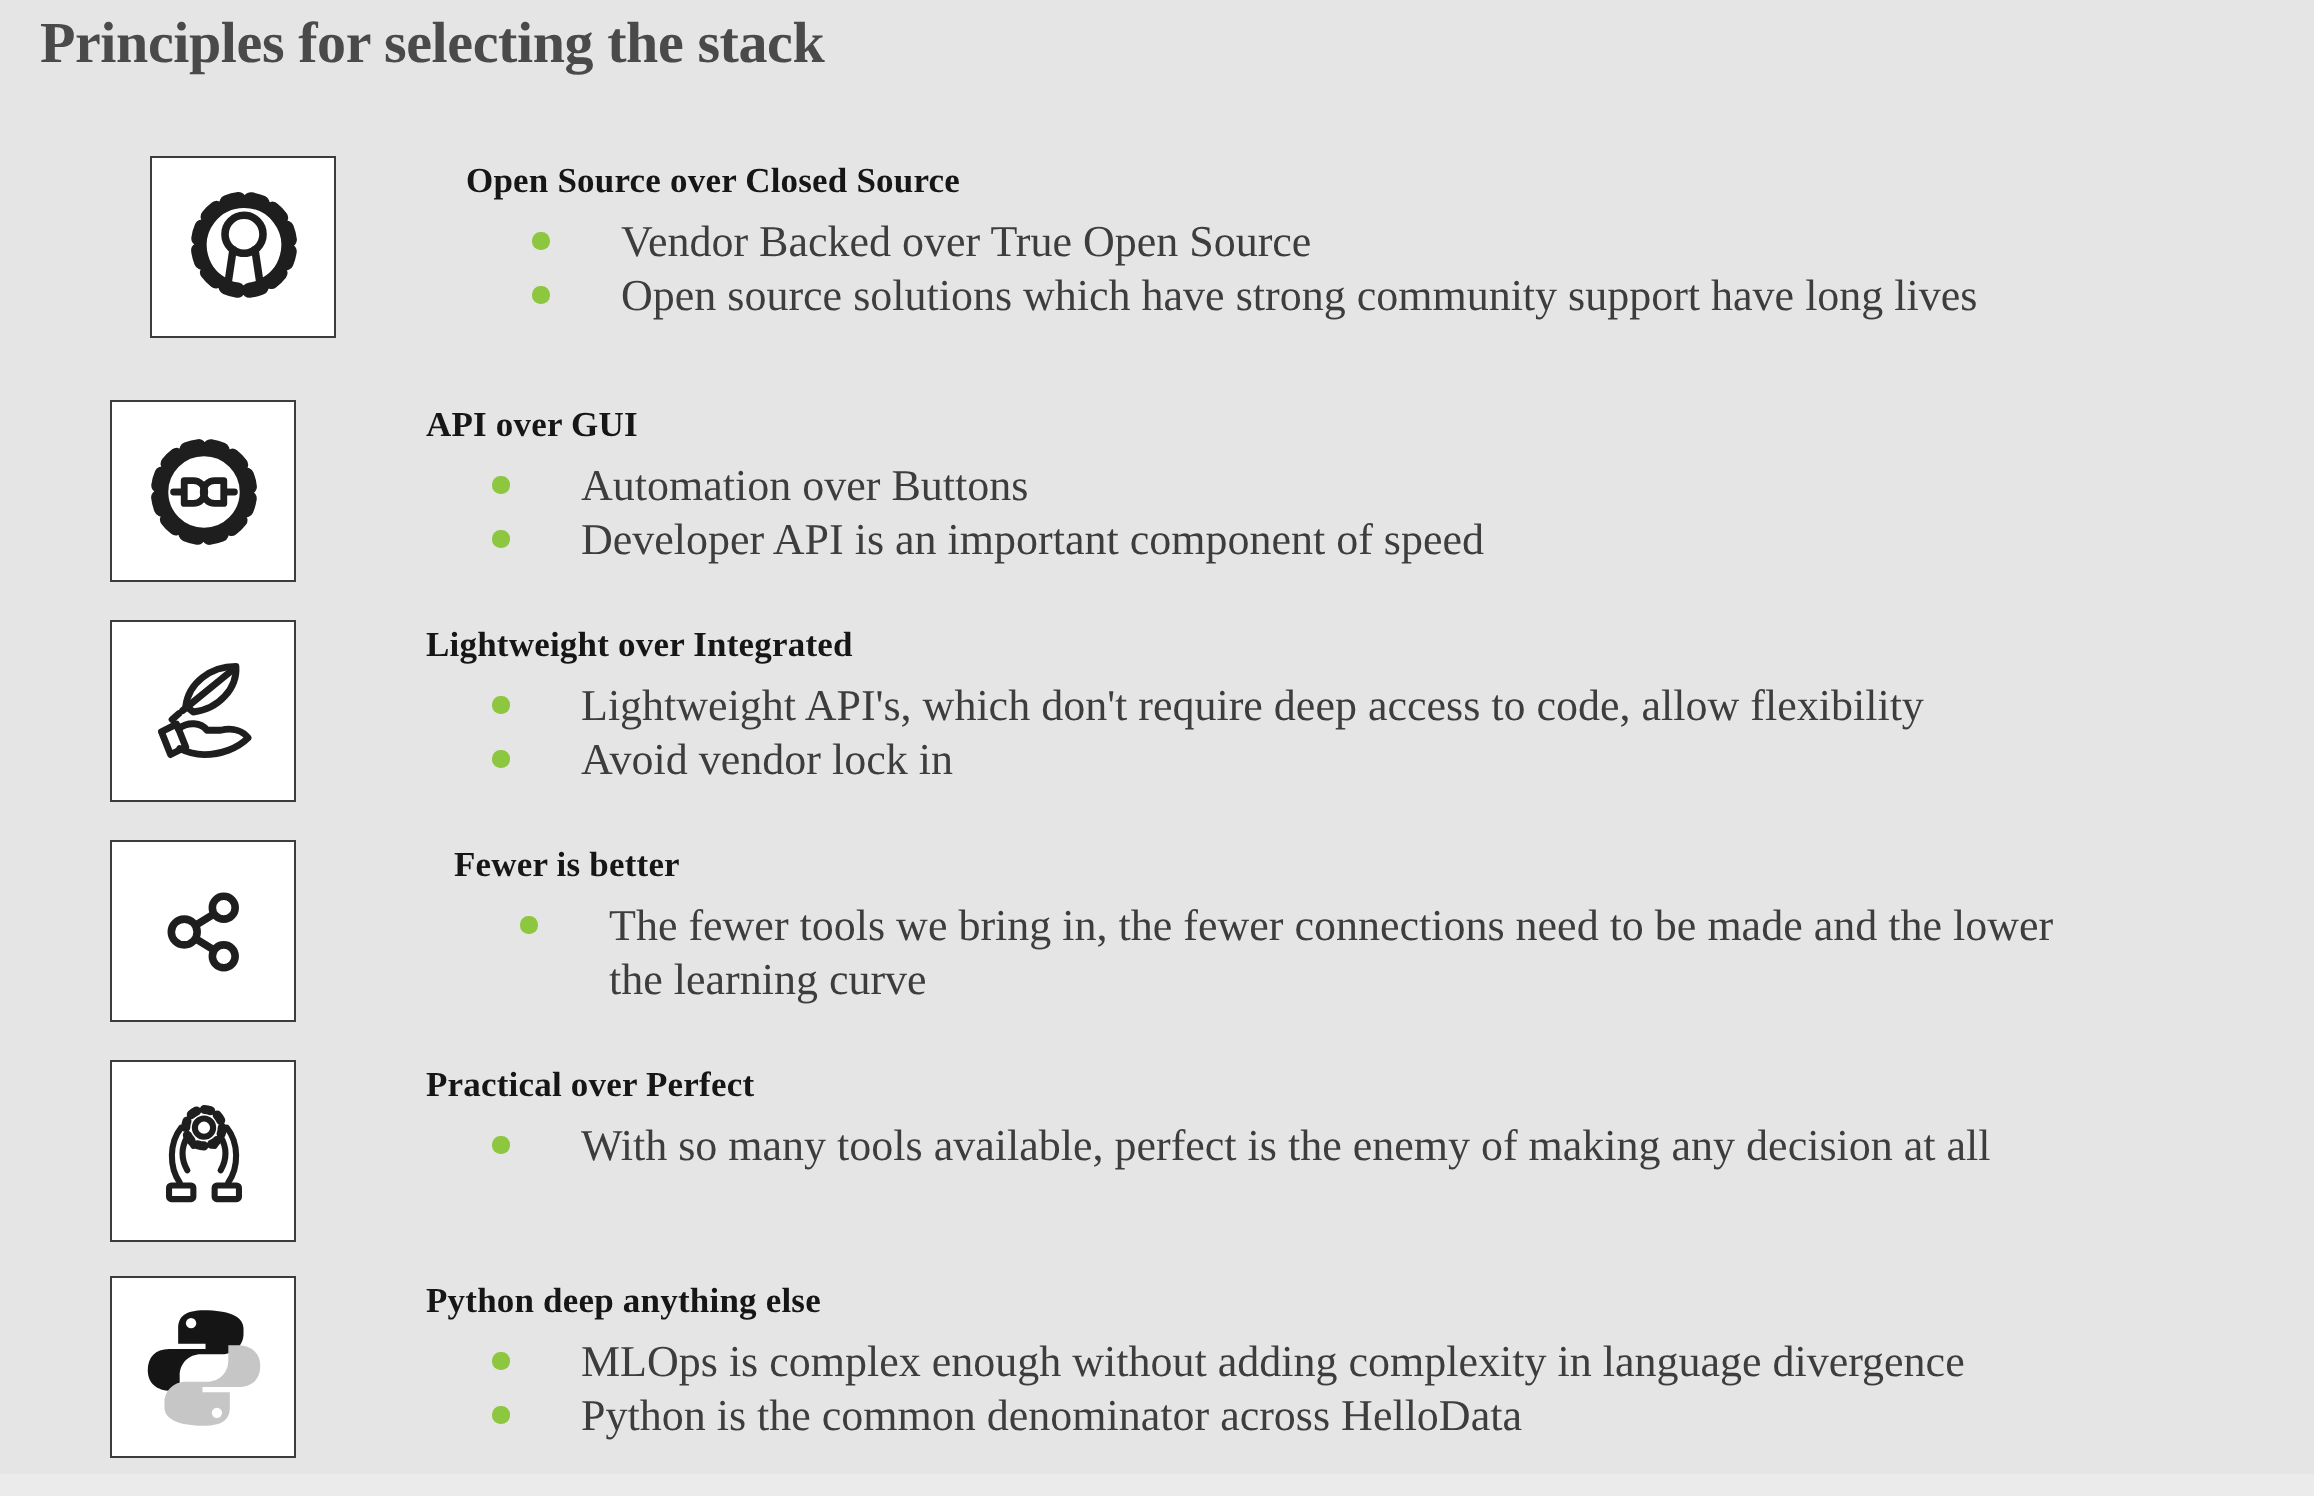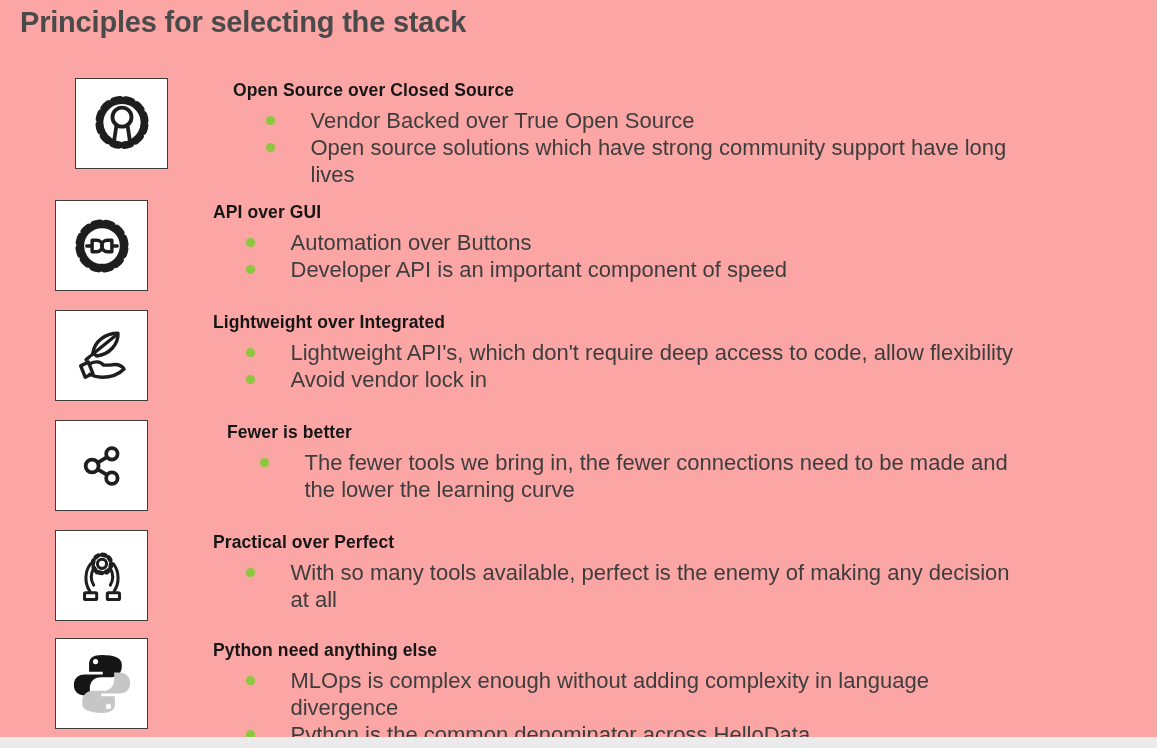--- a/index.html
+++ b/index.html
@@ -1,21 +1,21 @@
 <!DOCTYPE html>
 <html><head>
 <meta charset="utf-8">
 <style>
   html, body { margin: 0; padding: 0; background: #ffffff; }
   #canvas {
     position: relative;
     width: 1157px;
     height: 748px;
-    background: #fca5a5;
-    font-family: Liberation Sans, sans-serif;
+    background: #e5e5e5;
+    font-family: Liberation Serif, serif;
     overflow: hidden;
   }
   .page-title {
     position: absolute;
     left: 20px;
     top: 6px;
     margin: 0;
     font-size: 29px;
     font-weight: bold;
     color: var(--title-color, #4a4a4a);
@@ -210,21 +210,21 @@
           <svg class="icon-svg" viewBox="0 0 100 100">
     <path fill="#151515" d="M50 12 C38 12 33 16 33 24 v10 h18 v3.5 H27 C18 37.5 13 43 13 51.5 S19 65 28 65 h6 V55 c0-8 6-14 14-14 h14 c8 0 14-6 14-13.5 v-3.5 C76 16 66 12 50 12 z"></path>
     <circle cx="41.5" cy="20.5" r="3.4" fill="#ffffff"></circle>
     <g transform="rotate(180 50 50)">
       <path fill="#c6c6c6" d="M50 12 C38 12 33 16 33 24 v10 h18 v3.5 H27 C18 37.5 13 43 13 51.5 S19 65 28 65 h6 V55 c0-8 6-14 14-14 h14 c8 0 14-6 14-13.5 v-3.5 C76 16 66 12 50 12 z"></path>
       <circle cx="41.5" cy="20.5" r="3.4" fill="#ffffff"></circle>
     </g>
   </svg>
         </div>
     <div class="content">
-      <h2 class="heading">Python need anything else</h2>
+      <h2 class="heading">Python deep anything else</h2>
       <ul class="bullets">
             <li class="bullet">
     <span class="dot"></span>
     <span class="btext">MLOps is complex enough without adding complexity in language divergence</span>
   </li>
             <li class="bullet">
     <span class="dot"></span>
     <span class="btext">Python is the common denominator across HelloData</span>
   </li>
           </ul>

